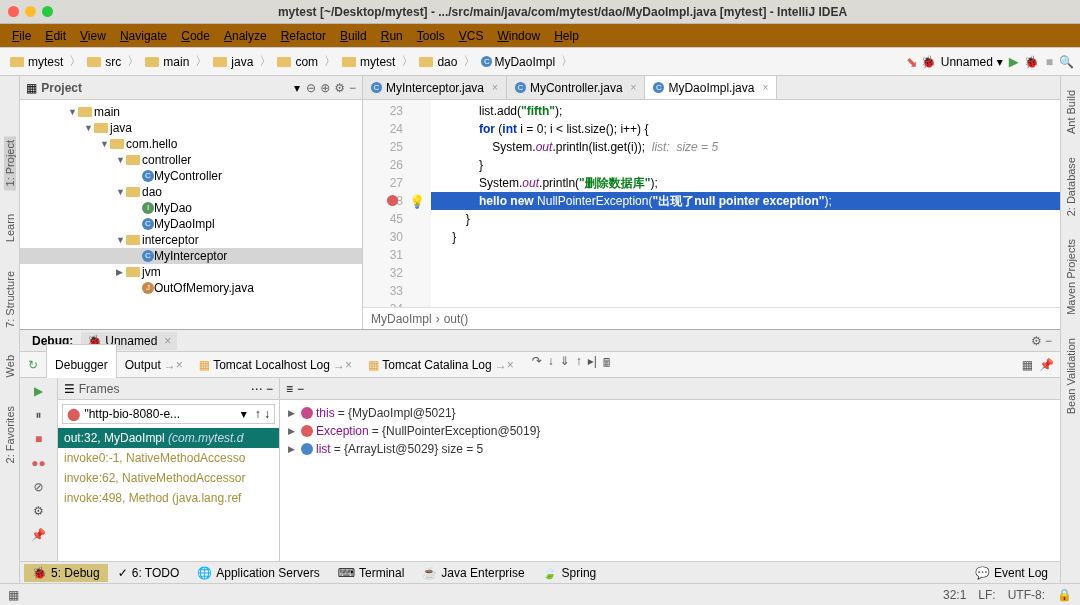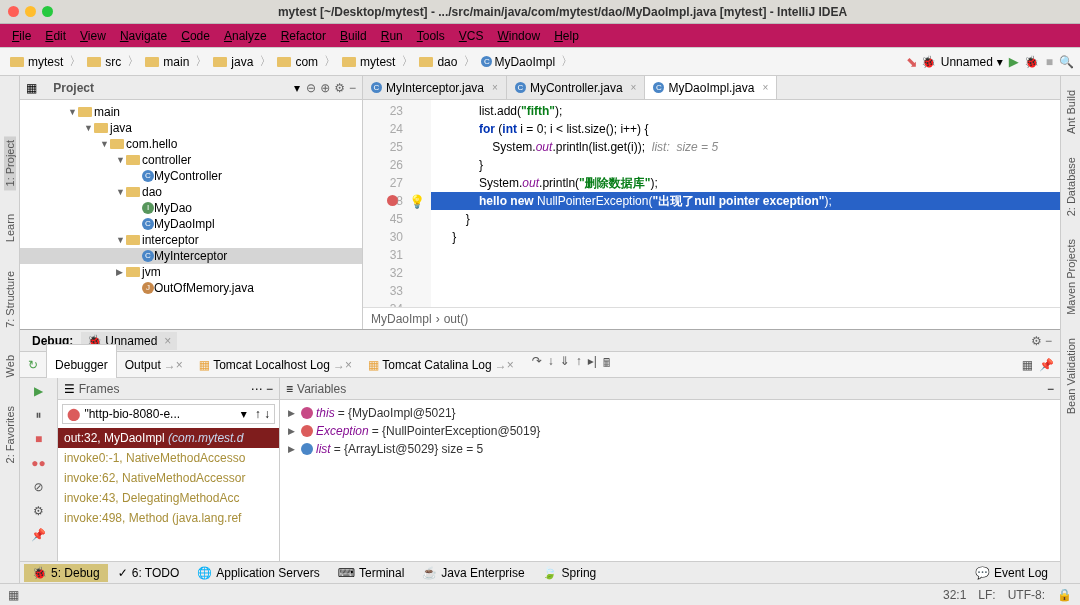--- a/index.html
+++ b/index.html
@@ -4,21 +4,21 @@
   <style>
     * { margin: 0; padding: 0; box-sizing: border-box; font-family: 'Segoe UI', Arial, sans-serif; font-size: 12px; }
     body { background: #f0f0f0; width: 1080px; height: 605px; overflow: hidden; display: flex; flex-direction: column; }
     
     .titlebar { background: #dcdad5; height: 24px; display: flex; align-items: center; padding: 0 8px; border-bottom: 1px solid #bbb; }
     .traffic { display: flex; gap: 6px; }
     .tlight { width: 11px; height: 11px; border-radius: 50%; }
     .tl-close { background: #ff5f56; } .tl-min { background: #ffbd2e; } .tl-max { background: #27c93f; }
     .title { flex: 1; text-align: center; font-weight: bold; color: #333; }
     
-    .menubar { background: #be185d; height: 24px; display: flex; align-items: center; padding: 0 6px; border-bottom: 1px solid #ccc; gap: 2px; }
+    .menubar { background: #a16207; height: 24px; display: flex; align-items: center; padding: 0 6px; border-bottom: 1px solid #ccc; gap: 2px; }
     .menu-item { padding: 2px 6px; cursor: pointer; }
     .menu-item u { text-decoration: underline; }
     
     .toolbar { background: #f5f5f5; height: 28px; display: flex; align-items: center; padding: 0 6px; border-bottom: 1px solid #ccc; }
     .breadcrumb { display: flex; align-items: center; gap: 2px; flex: 1; }
     .bc-item { display: flex; align-items: center; gap: 2px; padding: 2px 4px; cursor: pointer; }
     .bc-sep { color: #888; }
     .folder-icon { width: 14px; height: 10px; background: #e8c268; border-radius: 1px; display: inline-block; margin-right: 2px; }
     .class-icon { width: 11px; height: 11px; border-radius: 50%; background: #4a86c7; display: inline-block; color: white; font-size: 8px; text-align: center; line-height: 11px; }
     .run-config { display: flex; align-items: center; gap: 4px; }
@@ -29,21 +29,21 @@
     .left-gutter { width: 20px; background: #ececec; border-right: 1px solid #ccc; display: flex; flex-direction: column; align-items: center; padding-top: 60px; gap: 20px; }
     .gutter-label { writing-mode: vertical-lr; transform: rotate(180deg); font-size: 11px; color: #555; cursor: pointer; padding: 4px 0; }
     .gutter-label.active { background: #d0d0d0; }
     .right-gutter { width: 20px; background: #ececec; border-left: 1px solid #ccc; display: flex; flex-direction: column; align-items: center; padding-top: 10px; gap: 15px; }
     
     .middle { flex: 1; display: flex; flex-direction: column; overflow: hidden; }
     .upper { flex: 1; display: flex; overflow: hidden; }
     
     .project-panel { width: 343px; background: #fff; border-right: 1px solid #ccc; display: flex; flex-direction: column; }
     .panel-header { height: 24px; background: #ececec; border-bottom: 1px solid #ccc; display: flex; align-items: center; padding: 0 6px; }
-    .panel-title { flex: 1; font-weight: bold; color: #555; margin-left: 12px; }
+    .panel-title { flex: 1; font-weight: bold; color: #555; }
     .panel-icons { display: flex; gap: 4px; color: #666; }
     .tree { padding: 4px 0; overflow-y: auto; }
     .tree-item { display: flex; align-items: center; padding: 1px 4px; cursor: pointer; white-space: nowrap; }
     .tree-item.selected { background: #d5d5d5; }
     .tree-arrow { width: 10px; color: #666; font-size: 9px; }
     .java-icon { width: 12px; height: 12px; border-radius: 50%; display: inline-block; font-size: 8px; text-align: center; line-height: 12px; color: white; }
     .ji-c { background: #4a86c7; } .ji-i { background: #57965c; } .ji-j { background: #c7884a; }
     
     .editor-panel { flex: 1; display: flex; flex-direction: column; background: #fff; }
     .editor-tabs { height: 24px; background: #ececec; display: flex; border-bottom: 1px solid #ccc; }
@@ -77,31 +77,31 @@
     .dtab-icons { display: flex; gap: 6px; margin-left: 8px; color: #555; }
     .debug-body { flex: 1; display: flex; overflow: hidden; }
     .debug-left { width: 38px; background: #ececec; display: flex; flex-direction: column; padding: 4px 0; gap: 6px; align-items: center; border-right: 1px solid #ccc; }
     .dl-btn { width: 18px; height: 18px; display: flex; align-items: center; justify-content: center; cursor: pointer; color: #555; }
     .frames-panel { width: 222px; border-right: 1px solid #ccc; display: flex; flex-direction: column; }
     .sub-header { height: 22px; background: #ececec; display: flex; align-items: center; padding: 0 6px; border-bottom: 1px solid #ccc; }
     .sub-title { flex: 1; font-weight: normal; color: #555; }
     .thread-select { margin: 4px; padding: 2px 4px; border: 1px solid #ccc; display: flex; align-items: center; gap: 4px; background: #fff; }
     .stack { overflow-y: auto; }
     .frame { padding: 3px 6px; cursor: pointer; white-space: nowrap; overflow: hidden; text-overflow: ellipsis; }
-    .frame.selected { background: #7f1d1d; color: #fff; }
+    .frame.selected { background: #0f766e; color: #fff; }
     .frame.selected .pkg { color: #c8d8f0; }
     .frame.lib { color: #a88f3a; }
     .pkg { color: #999; font-style: italic; }
     .vars-panel { flex: 1; display: flex; flex-direction: column; }
     .var-tree { padding: 4px; }
     .var-item { display: flex; align-items: center; padding: 2px 4px; gap: 3px; }
     .var-arrow { width: 10px; color: #666; font-size: 9px; }
     .var-icon { width: 12px; height: 12px; border-radius: 50%; font-size: 8px; text-align: center; line-height: 12px; color: white; }
     .vi-p { background: #c74a86; } .vi-e { background: #db5c5c; } .vi-o { background: #4a86c7; }
-    .var-name { color: #871094; font-style: italic; }
+    .var-name { color: #871094; }
     .var-val { color: #333; }
     
     .bottom-tabs { height: 22px; background: #ececec; display: flex; align-items: center; border-top: 1px solid #ccc; padding: 0 4px; gap: 2px; }
     .btab { padding: 2px 8px; cursor: pointer; display: flex; align-items: center; gap: 4px; }
     .btab.active { background: #d4c37a; }
     .btab-fill { flex: 1; }
     
     .statusbar { height: 22px; background: #ececec; display: flex; align-items: center; padding: 0 8px; border-top: 1px solid #ccc; color: #555; }
     .status-left { flex: 1; display: flex; align-items: center; gap: 6px; }
     .status-right { display: flex; gap: 12px; }
@@ -352,28 +352,26 @@
           <div class="thread-select">
             <span style="color:#db5c5c">⬤</span>
             <span style="flex:1;overflow:hidden">"http-bio-8080-e...</span>
             <span>▾</span>
             <span style="margin-left:4px">↑ ↓</span>
           </div>
           <div class="stack">
               <div class="frame selected">out:32, MyDaoImpl <span class="pkg">(com.mytest.d</span></div>
               <div class="frame lib">invoke0:-1, NativeMethodAccesso</div>
               <div class="frame lib">invoke:62, NativeMethodAccessor</div>
-              <div class="frame lib">invoke:43, DelegatingMethodAcc</div>
               <div class="frame lib">invoke:498, Method (java.lang.ref</div>
             </div>
         </div>
         <div class="vars-panel">
           <div class="sub-header">
             <span style="margin-right:4px">≡</span>
-            <span class="sub-title">Variables</span>
             <span>−</span>
           </div>
           <div class="var-tree">
               <div class="var-item">
                 <span class="var-arrow">▶</span>
                 <span class="var-icon vi-p"></span> 
                 <span class="var-name">this</span> 
                 <span class="var-val">= {MyDaoImpl@5021}</span>
               </div>
               <div class="var-item">

